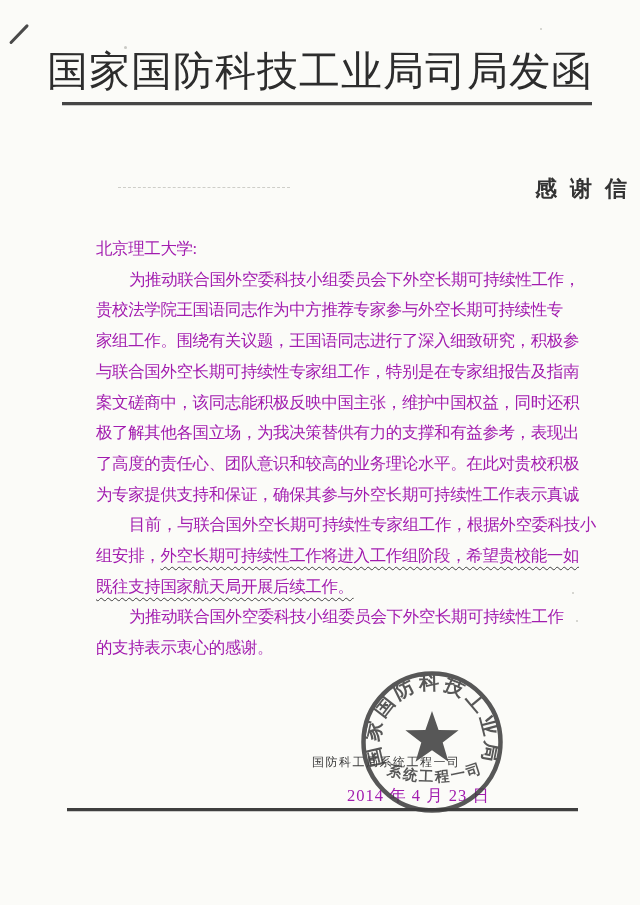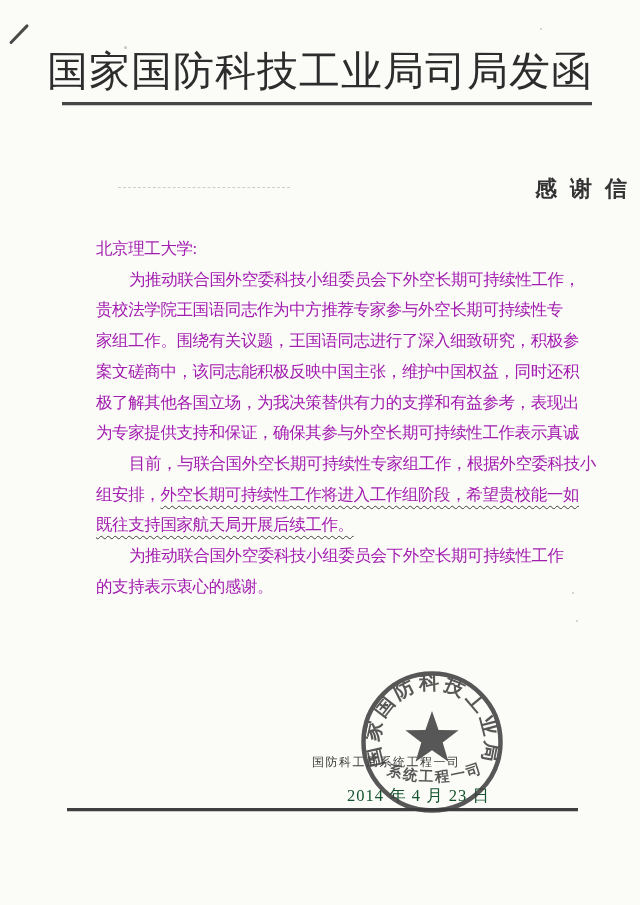--- a/index.html
+++ b/index.html
@@ -44,21 +44,21 @@
     text-decoration-color:#3e3e3e; text-decoration-thickness:1px;
     text-underline-offset:5px;
     text-align:right;
   }
   .signature {
     position:absolute; top:754px; left:312px;
     font-size:12px; letter-spacing:1.5px; color:#3a3a3a; white-space:nowrap;
   }
   .date {
     position:absolute; top:785px; left:347px;
-    font-size:16.5px; letter-spacing:1px; color:#14532d; white-space:nowrap;text-align:right;
+    font-size:16.5px; letter-spacing:1px; color:#a21caf; white-space:nowrap;text-align:right;
   }
   .bottom-rule {
     position:absolute; top:808px; left:67px; width:511px; height:3px;
     background:#3f3f3f; box-shadow:0 1px 0 rgba(60,60,60,.25);
   }
   .seal {
     position:absolute; left:357px; top:667px; opacity:.86;
   }
   .seal text { font-family:"Liberation Serif","DejaVu Serif",serif; font-weight:bold; }
 </style>
@@ -77,22 +77,24 @@
   <div class="header-rule"></div>
 
   <div class="fold-line"></div>
   <div class="letter-title">感谢信</div>
 
   <div class="letter-body">
     <div class="line">北京理工大学:</div>
     <div class="line indent">为推动联合国外空委科技小组委员会下外空长期可持续性工作，</div>
     <div class="line">贵校法学院王国语同志作为中方推荐专家参与外空长期可持续性专</div>
     <div class="line">家组工作。围绕有关议题，王国语同志进行了深入细致研究，积极参</div>
+    <div class="line">与联合国外空长期可持续性专家组工作，特别是在专家组报告及指南</div>
     <div class="line">案文磋商中，该同志能积极反映中国主张，维护中国权益，同时还积</div>
     <div class="line">极了解其他各国立场，为我决策替供有力的支撑和有益参考，表现出</div>
+    <div class="line">了高度的责任心、团队意识和较高的业务理论水平。在此对贵校积极</div>
     <div class="line">为专家提供支持和保证，确保其参与外空长期可持续性工作表示真诚</div>
     <div class="line indent">目前，与联合国外空长期可持续性专家组工作，根据外空委科技小</div>
     <div class="line"><span>组安排，</span><span class="wavy">外空长期可持续性工作将进入工作组阶段，希望贵校能一如</span></div>
     <div class="line"><span class="wavy">既往支持国家航天局开展后续工作。</span></div>
     <div class="line indent">为推动联合国外空委科技小组委员会下外空长期可持续性工作</div>
     <div class="line">的支持表示衷心的感谢。</div>
   </div>
 
   <div class="signature">国防科工局系统工程一司</div>
   <div class="date">2014 年 4 月 23 日</div>

